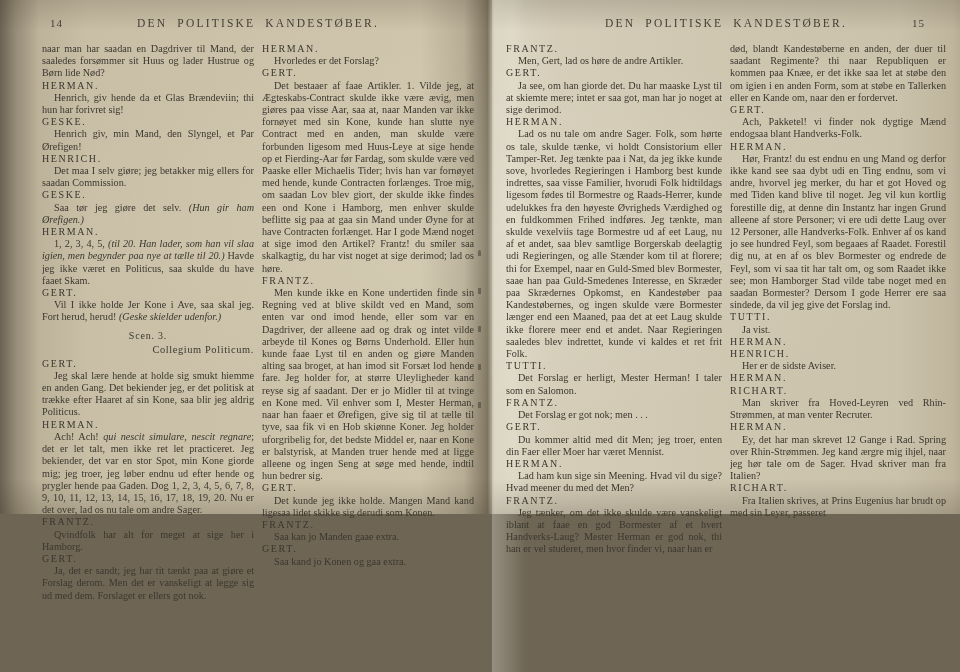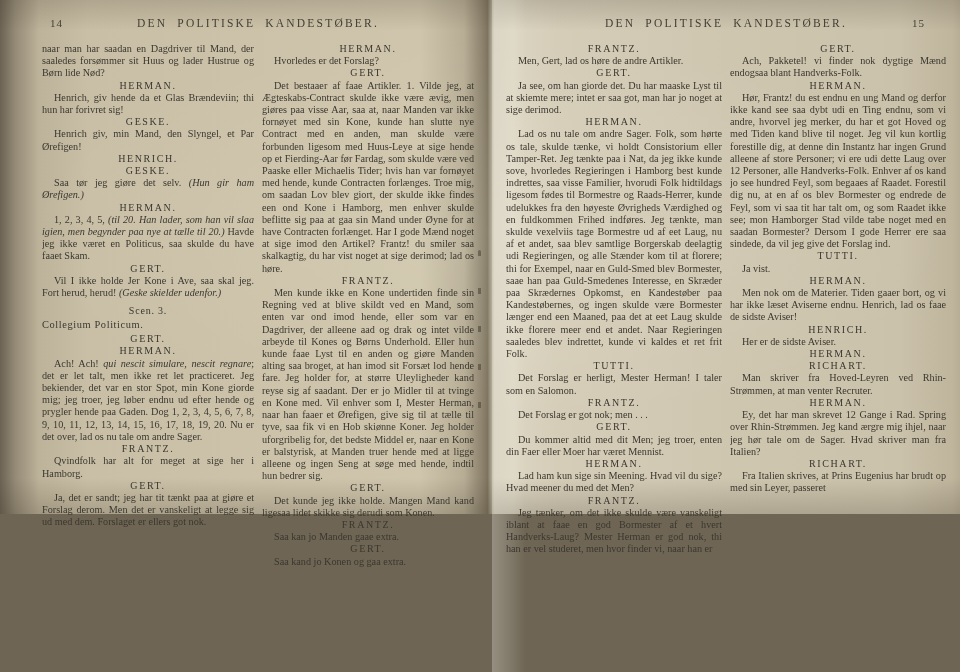--- a/index.html
+++ b/index.html
@@ -63,29 +63,29 @@
 
   
   .para{
     margin:0;font-size:10.2px;line-height:12.2px;
     text-align:justify;text-indent:12px;
     color:#3b372f;
   }
   .para.noindent{text-indent:0;}
   .para i{font-style:italic;}
   .speaker{
-    margin:0;text-align:center;font-size:10px;line-height:12.2px;
+    margin:0;text-align:left;font-size:10px;line-height:12.2px;
     letter-spacing:1.6px;color:#3b372f;
   }
   .scene{
     margin:6px 0 2px;text-align:center;font-size:10px;line-height:12px;
     letter-spacing:.8px;
   }
   .scene-title{
-    margin:0 0 2px;text-align:left;font-size:10.4px;line-height:12px;
+    margin:0 0 2px;text-align:right;font-size:10.4px;line-height:12px;
     letter-spacing:.6px;
   }
 </style>
 </head>
 <body>
 
 <div class="spread">
   <div class="seam"></div>
   <div class="curl"></div>
 
@@ -95,29 +95,31 @@
       <span class="running-title">DEN POLITISKE KANDESTØBER.</span>
     </div>
     <div class="cols">
       <div class="col">
           <p class="para noindent"><span>naar man har saadan en Dagdriver til Mand, der saaledes forsømmer sit Huus og lader Hustrue og Børn lide Nød?</span></p>
           <div class="speaker">HERMAN.</div>
           <p class="para"><span>Henrich, giv hende da et Glas Brændeviin; thi hun har forivret sig!</span></p>
           <div class="speaker">GESKE.</div>
           <p class="para"><span>Henrich giv, min Mand, den Slyngel, et Par Ørefigen!</span></p>
           <div class="speaker">HENRICH.</div>
+          <p class="para"><span>Det maa I selv giøre; jeg betakker mig ellers for saadan Commission.</span></p>
           <div class="speaker">GESKE.</div>
           <p class="para"><span>Saa tør jeg giøre det selv. </span><i>(Hun gir ham Ørefigen.)</i></p>
           <div class="speaker">HERMAN.</div>
           <p class="para"><span>1, 2, 3, 4, 5, </span><i>(til 20. Han lader, som han vil slaa igien, men begynder paa nye at tælle til 20.)</i><span> Havde jeg ikke været en Politicus, saa skulde du have faaet Skam.</span></p>
           <div class="speaker">GERT.</div>
           <p class="para"><span>Vil I ikke holde Jer Kone i Ave, saa skal jeg. Fort herud, herud! </span><i>(Geske skielder udenfor.)</i></p>
           <div class="scene">Scen. 3.</div>
           <div class="scene-title">Collegium Politicum.</div>
           <div class="speaker">GERT.</div>
+          <p class="para"><span>Jeg skal lære hende at holde sig smukt hiemme en anden Gang. Det bekiender jeg, er det politisk at trække efter Haaret af sin Kone, saa blir jeg aldrig Politicus.</span></p>
           <div class="speaker">HERMAN.</div>
           <p class="para"><span>Ach! Ach! </span><i>qui nescit simulare, nescit regnare</i><span>; det er let talt, men ikke ret let practiceret. Jeg bekiender, det var en stor Spot, min Kone giorde mig; jeg troer, jeg løber endnu ud efter hende og prygler hende paa Gaden. Dog 1, 2, 3, 4, 5, 6, 7, 8, 9, 10, 11, 12, 13, 14, 15, 16, 17, 18, 19, 20. Nu er det over, lad os nu tale om andre Sager.</span></p>
           <div class="speaker">FRANTZ.</div>
           <p class="para"><span>Qvindfolk har alt for meget at sige her i Hamborg.</span></p>
           <div class="speaker">GERT.</div>
           <p class="para"><span>Ja, det er sandt; jeg har tit tænkt paa at giøre et Forslag derom. Men det er vanskeligt at legge sig ud med dem. Forslaget er ellers got nok.</span></p>
         </div>
       <div class="col">
           <div class="speaker">HERMAN.</div>
           <p class="para"><span>Hvorledes er det Forslag?</span></p>
@@ -153,28 +155,28 @@
           <div class="speaker">FRANTZ.</div>
           <p class="para"><span>Det Forslag er got nok; men . . .</span></p>
           <div class="speaker">GERT.</div>
           <p class="para"><span>Du kommer altid med dit Men; jeg troer, enten din Faer eller Moer har været Mennist.</span></p>
           <div class="speaker">HERMAN.</div>
           <p class="para"><span>Lad ham kun sige sin Meening. Hvad vil du sige? Hvad meener du med det Men?</span></p>
           <div class="speaker">FRANTZ.</div>
           <p class="para"><span>Jeg tænker, om det ikke skulde være vanskeligt iblant at faae en god Bormester af et hvert Handverks-Laug? Mester Herman er god nok, thi han er vel studeret, men hvor finder vi, naar han er</span></p>
         </div>
       <div class="col">
+          <p class="para noindent"><span>død, blandt Kandestøberne en anden, der duer til saadant Regimente? thi naar Republiquen er kommen paa Knæe, er det ikke saa let at støbe den om igien i en anden Form, som at støbe en Tallerken eller en Kande om, naar den er fordervet.</span></p>
           <div class="speaker">GERT.</div>
           <p class="para"><span>Ach, Pakketel! vi finder nok dygtige Mænd endogsaa blant Handverks-Folk.</span></p>
           <div class="speaker">HERMAN.</div>
           <p class="para"><span>Hør, Frantz! du est endnu en ung Mand og derfor ikke kand see saa dybt udi en Ting endnu, som vi andre, hvorvel jeg merker, du har et got Hoved og med Tiden kand blive til noget. Jeg vil kun kortlig forestille dig, at denne din Instantz har ingen Grund alleene af store Personer; vi ere udi dette Laug over 12 Personer, alle Handverks-Folk. Enhver af os kand jo see hundred Feyl, som begaaes af Raadet. Forestil dig nu, at en af os blev Bormester og endrede de Feyl, som vi saa tit har talt om, og som Raadet ikke see; mon Hamborger Stad vilde tabe noget med en saadan Bormester? Dersom I gode Herrer ere saa sindede, da vil jeg give det Forslag ind.</span></p>
           <div class="speaker">TUTTI.</div>
           <p class="para"><span>Ja vist.</span></p>
           <div class="speaker">HERMAN.</div>
-          <p class="para"><span>Men nok om de Materier. Tiden gaaer bort, og vi har ikke læset Aviserne endnu. Henrich, lad os faae de sidste Aviser!</span></p>
           <div class="speaker">HENRICH.</div>
           <p class="para"><span>Her er de sidste Aviser.</span></p>
           <div class="speaker">HERMAN.</div>
           <div class="speaker">RICHART.</div>
           <p class="para"><span>Man skriver fra Hoved-Leyren ved Rhin-Strømmen, at man venter Recruter.</span></p>
           <div class="speaker">HERMAN.</div>
           <p class="para"><span>Ey, det har man skrevet 12 Gange i Rad. Spring over Rhin-Strømmen. Jeg kand ærgre mig ihjel, naar jeg hør tale om de Sager. Hvad skriver man fra Italien?</span></p>
           <div class="speaker">RICHART.</div>
           <p class="para"><span>Fra Italien skrives, at Prins Eugenius har brudt op med sin Leyer, passeret</span></p>
         </div>

